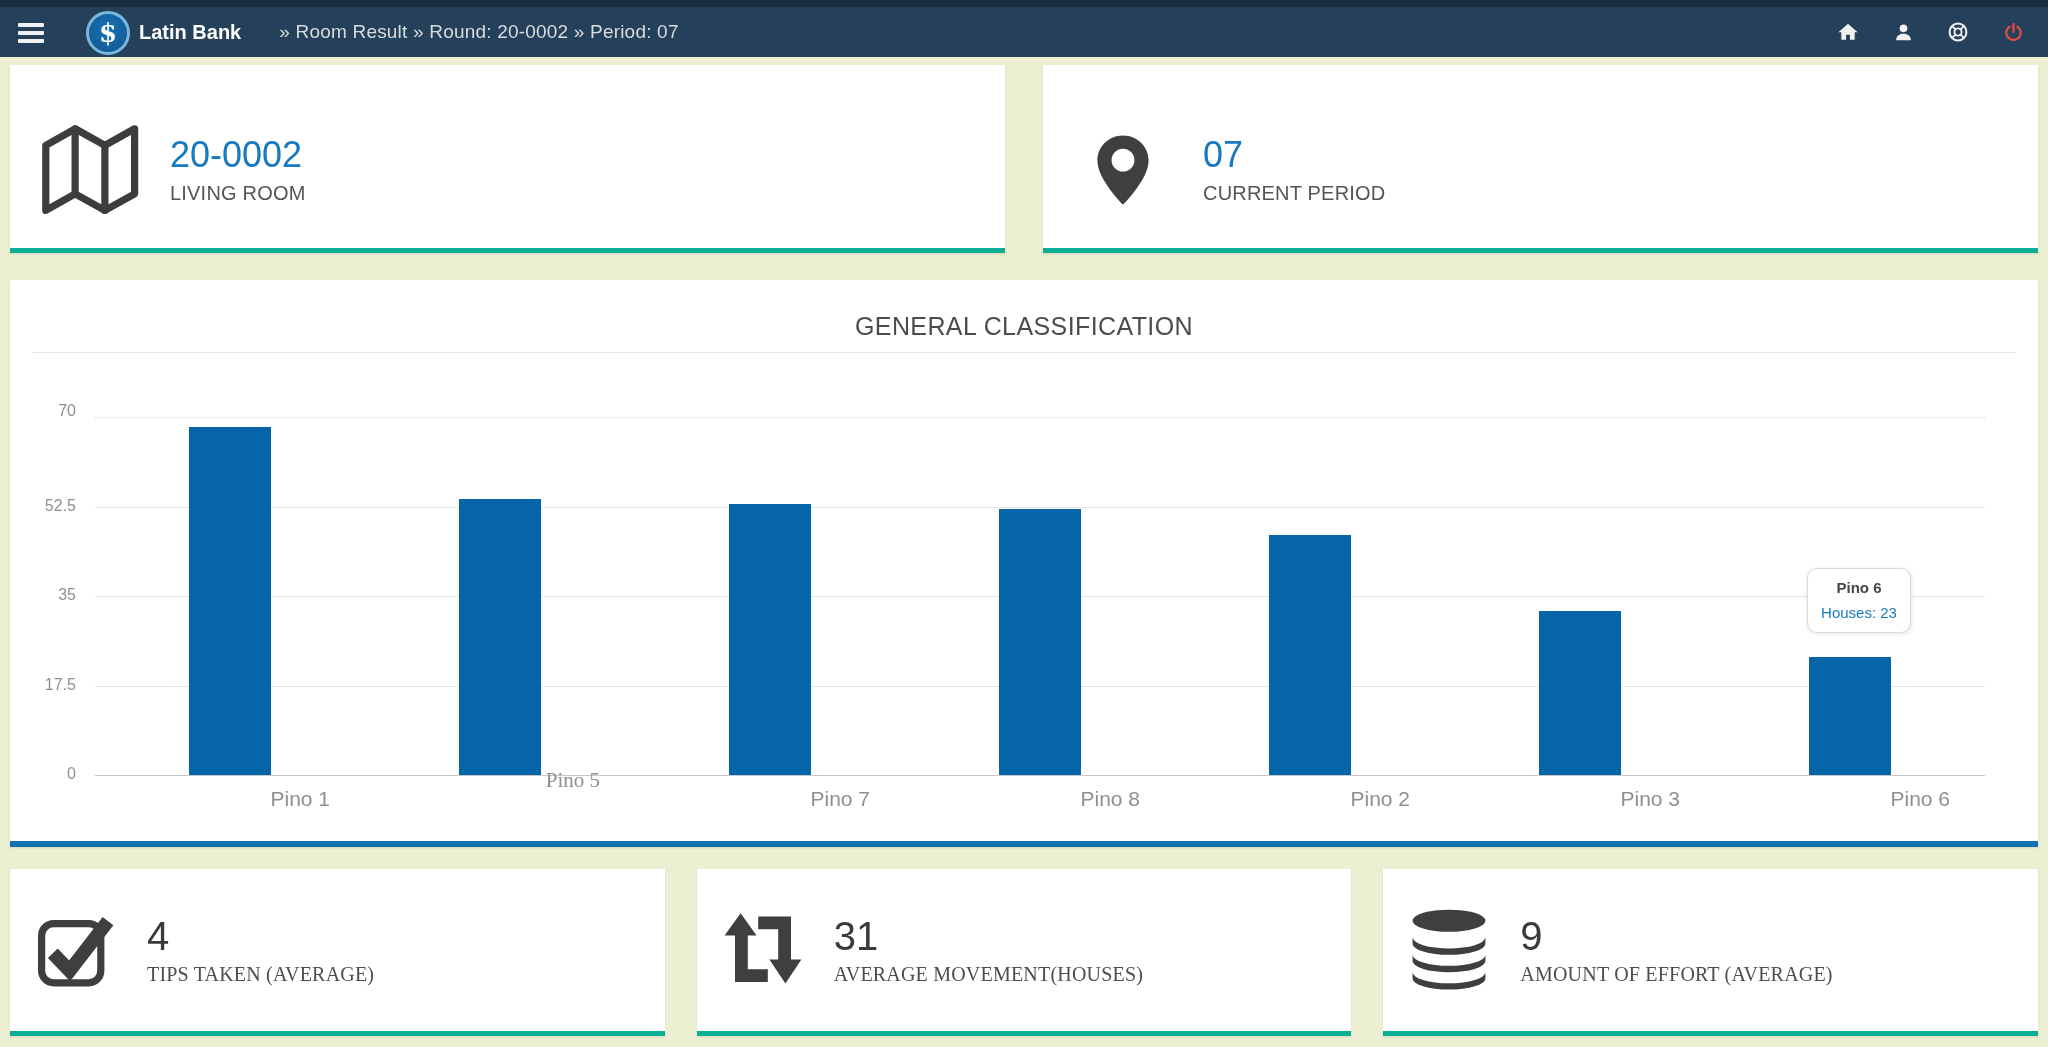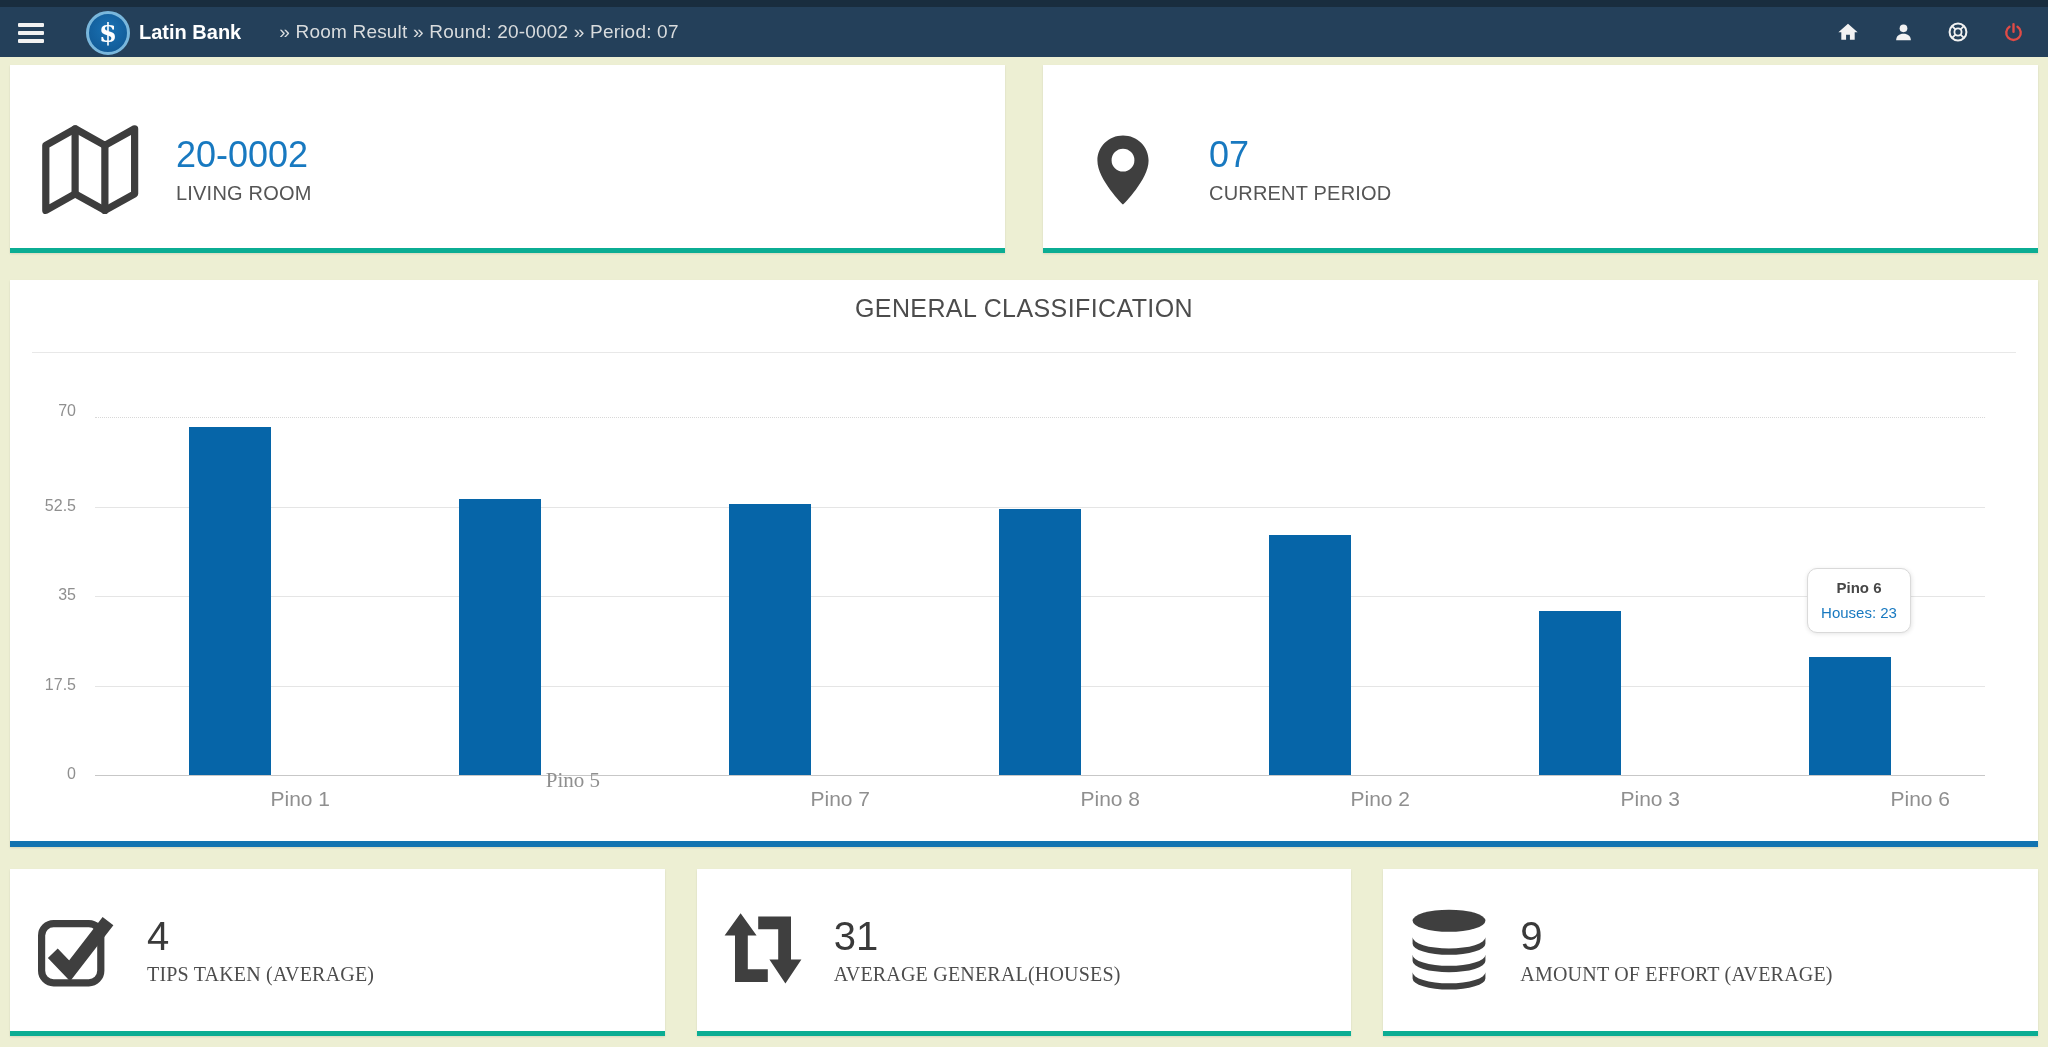--- a/index.html
+++ b/index.html
@@ -20,29 +20,29 @@
   .brand-name { color:#ffffff; font-size:20px; font-weight:bold; margin-left:9px; }
   .breadcrumb { color:#d9dcde; font-size:19px; margin-left:38px; letter-spacing:.2px; cursor:pointer;text-align:right; }
   .nav-right { margin-left:auto; display:flex; align-items:center; gap:33px; padding-right:10px; }
   .nav-icon { width:22px; height:22px; display:flex; align-items:center; justify-content:center; cursor:pointer; }
 
   
   .content { padding:8px 10px 0 10px; }
   .card { background:#ffffff; box-shadow:0 1px 2px rgba(0,0,0,.10); }
   .row-top { display:flex; gap:38px; }
   .summary-card { flex:1; height:188px; border-bottom:5px solid #0bad93;
-                  display:flex; align-items:center; padding:26px 0 0 28px;gap:6px; }
+                  display:flex; align-items:center; padding:26px 0 0 28px; }
   .icon-box { width:104px; flex:none; display:flex; align-items:center; justify-content:center; }
   .card-text { margin-left:28px; }
   .big-value { font-size:36px; color:#1879c0; line-height:1.15; }
   .card-label { font-size:20px; color:#555555; margin-top:7px; letter-spacing:.2px; }
 
   
   .chart-card { margin-top:27px; height:567px; border-bottom:6px solid #1273b0; position:relative; }
-  .chart-title { text-align:center; padding-top:14px; font-size:25px; color:#4c4c4c; letter-spacing:.4px; }
+  .chart-title { text-align:center; padding-top:32px; font-size:25px; color:#4c4c4c; letter-spacing:.4px; }
   .chart-divider { position:absolute; left:22px; right:22px; top:72px; border-top:1px solid #e8e8e8; }
   #chart { position:absolute; left:0; top:0; width:100%; height:100%; }
   .gridline { position:absolute; height:0; border-top:1px solid #e5e5e5; }
   .gl-top  { border-top-style:dotted; border-top-color:#d8d8d8; }
   .gl-zero { border-top-color:#c7c7c7; }
   .ytick { position:absolute; left:0; width:66px; text-align:right; font-size:16px; color:#8f8f8f; }
   .xtick { position:absolute; width:200px; text-align:right; font-size:21px; color:#8f8f8f; }
   .bar { position:absolute; }
   .tooltip { position:absolute; transform:translateX(-50%); background:#fff; border:1px solid #d9d9d9;
              border-radius:10px; padding:10px 13px 11px 13px; text-align:center;
@@ -187,21 +187,21 @@
 
       <div class="card stat-card">
         <div class="stat-icon-box">
           <svg viewBox="0 0 100 100" width="80" height="80" fill="#3f3f3f">
             <path d="M2 32 L22 4 L42 32 L31 32 L31 74 L56 74 L56 90 L15 90 L15 32 Z"></path>
             <path d="M98 62 L78 92 L58 62 L69 62 L69 24 L44 24 L44 8 L85 8 L85 62 Z"></path>
           </svg>
         </div>
         <div class="stat-text">
           <div class="stat-value">31</div>
-          <div class="stat-label">AVERAGE GENERAL(HOUSES)</div>
+          <div class="stat-label">AVERAGE MOVEMENT(HOUSES)</div>
         </div>
       </div>
 
       <div class="card stat-card">
         <div class="stat-icon-box">
           <svg viewBox="0 0 96 104" width="76" height="84" fill="#3f3f3f">
             <ellipse cx="48" cy="15" rx="46" ry="14"></ellipse>
             <path d="M2 36 v8 a46 14 0 0 0 92 0 v-8 a46 14 0 0 1 -92 0 z"></path>
             <path d="M2 58 v8 a46 14 0 0 0 92 0 v-8 a46 14 0 0 1 -92 0 z"></path>
             <path d="M2 80 v8 a46 14 0 0 0 92 0 v-8 a46 14 0 0 1 -92 0 z"></path>

